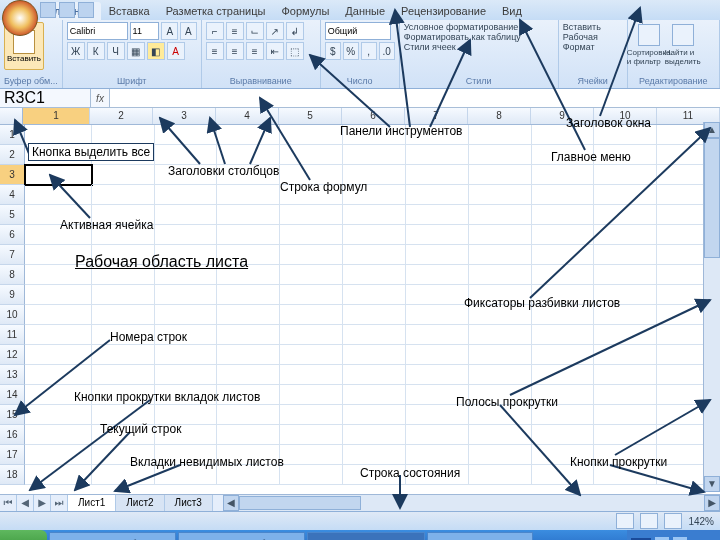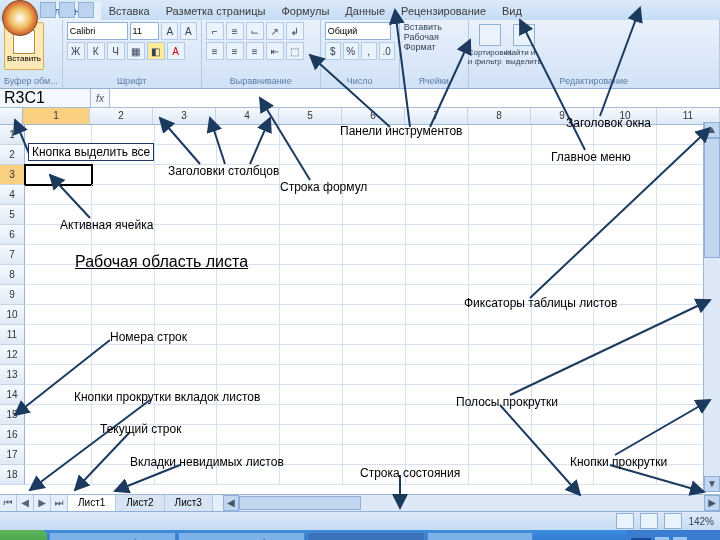--- a/index.html
+++ b/index.html
@@ -135,20 +135,28 @@
         </div>
       <div class="mini-row">
         <div class="mini-btn">$</div>
         <div class="mini-btn">%</div>
         <div class="mini-btn">,</div>
         <div class="mini-btn">.0</div>
       </div>
     </div>
     <div class="group-label">Число</div>
   </div>
+  <div class="group" style="width:150px">
+    <div style="font-size:9px;color:#345">
+      <div>Условное форматирование</div>
+      <div>Форматировать как таблицу</div>
+      <div>Стили ячеек</div>
+    </div>
+    <div class="group-label">Стили</div>
+  </div>
   <div class="group" style="width:60px">
     <div style="font-size:9px;color:#345">
       <div>Вставить</div>
       <div>Рабочая</div>
       <div>Формат</div>
     </div>
     <div class="group-label">Ячейки</div>
   </div>
   <div class="group" style="flex:1">
     <div style="display:flex">
@@ -489,21 +497,21 @@
 </div>
 
 <div class="annot" style="top:124px;left:340px">Панели инструментов</div>
 <div class="annot" style="top:116px;left:566px">Заголовок окна</div>
 <div class="annot box" style="top:143px;left:28px">Кнопка выделить все</div>
 <div class="annot" style="top:150px;left:551px">Главное меню</div>
 <div class="annot" style="top:164px;left:168px">Заголовки столбцов</div>
 <div class="annot" style="top:180px;left:280px">Строка формул</div>
 <div class="annot" style="top:218px;left:60px">Активная ячейка</div>
 <div class="annot" style="top:253px;left:75px;font-size:16px"><u>Рабочая область листа</u></div>
-<div class="annot" style="top:296px;left:464px">Фиксаторы таблицы листов</div>
+<div class="annot" style="top:296px;left:464px">Фиксаторы разбивки листов</div>
 <div class="annot" style="top:330px;left:110px">Номера строк</div>
 <div class="annot" style="top:390px;left:74px">Кнопки прокрутки вкладок листов</div>
 <div class="annot" style="top:395px;left:456px">Полосы прокрутки</div>
 <div class="annot" style="top:422px;left:100px">Текущий строк</div>
 <div class="annot" style="top:455px;left:130px">Вкладки невидимых листов</div>
 <div class="annot" style="top:466px;left:360px">Строка состояния</div>
 <div class="annot" style="top:455px;left:570px">Кнопки прокрутки</div>
 
 <svg class="arrows">
 <defs>

